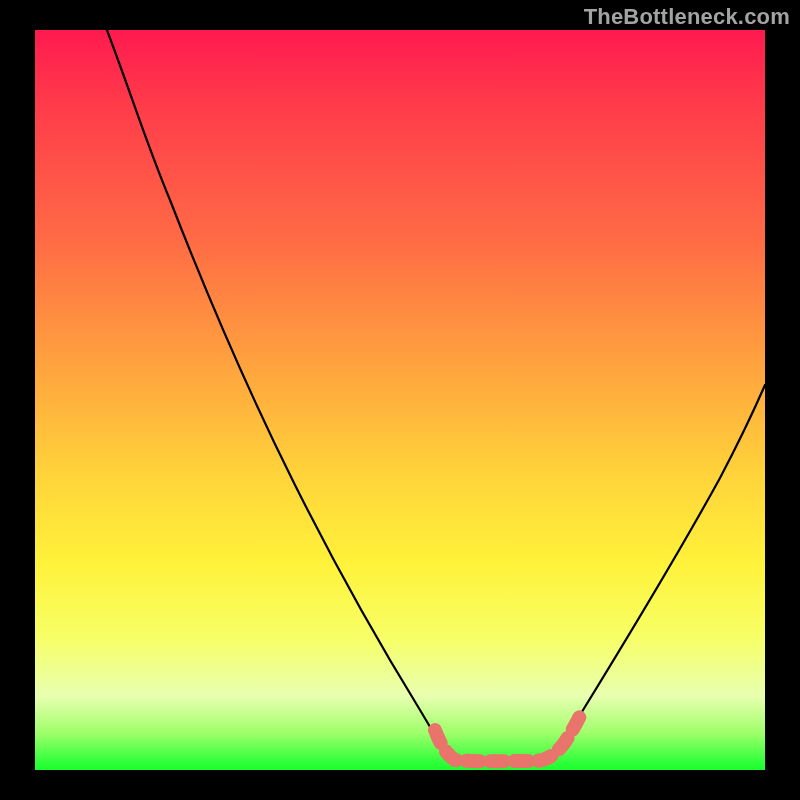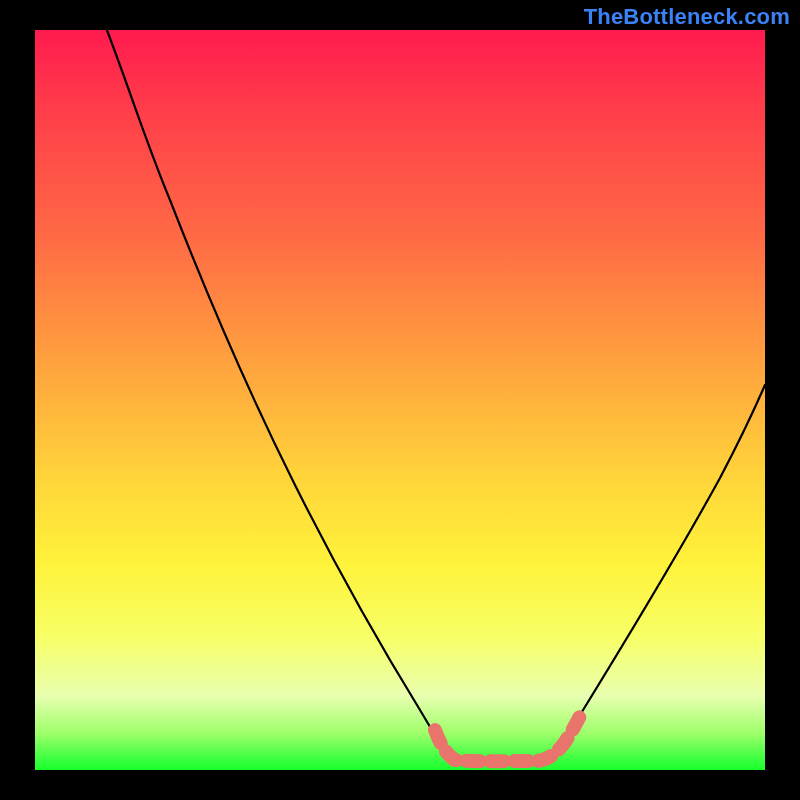--- a/index.html
+++ b/index.html
@@ -14,21 +14,21 @@
   .frame {
     position: relative;
     width: 800px;
     height: 800px;
     background: #000;
   }
   .watermark {
     position: absolute;
     top: 4px;
     right: 10px;
-    color: #3b82f6;
+    color: #a3a3a3;
     font-size: 22px;
     font-weight: 600;
     letter-spacing: 0.2px;
     z-index: 5;
   }
   .plot-area {
     position: absolute;
     left: 35px;
     top: 30px;
     width: 730px;

